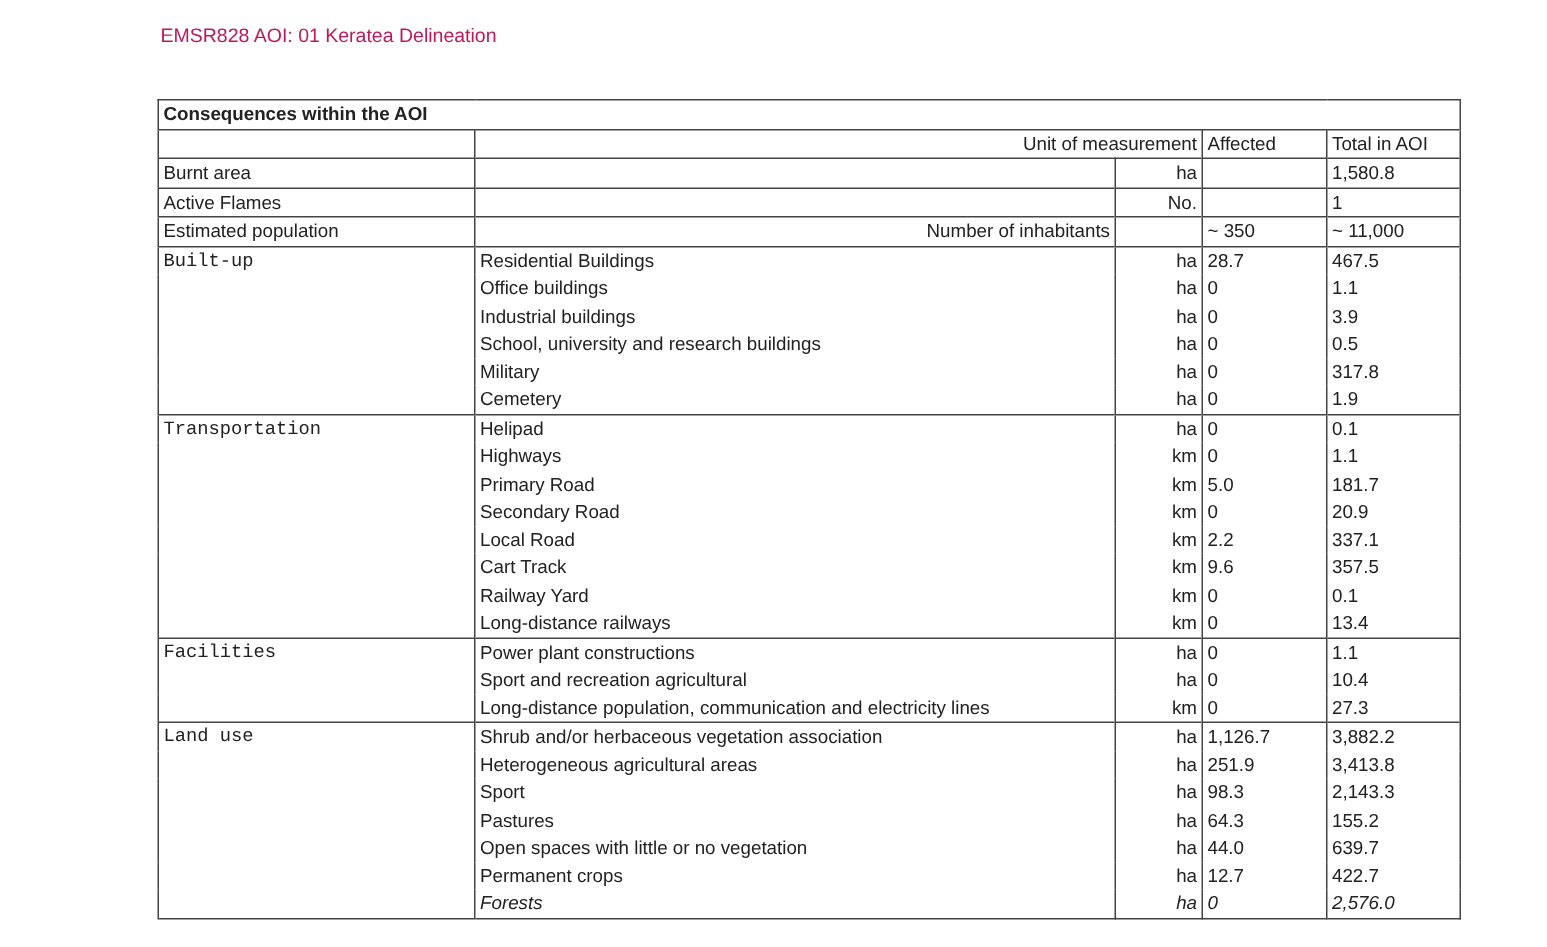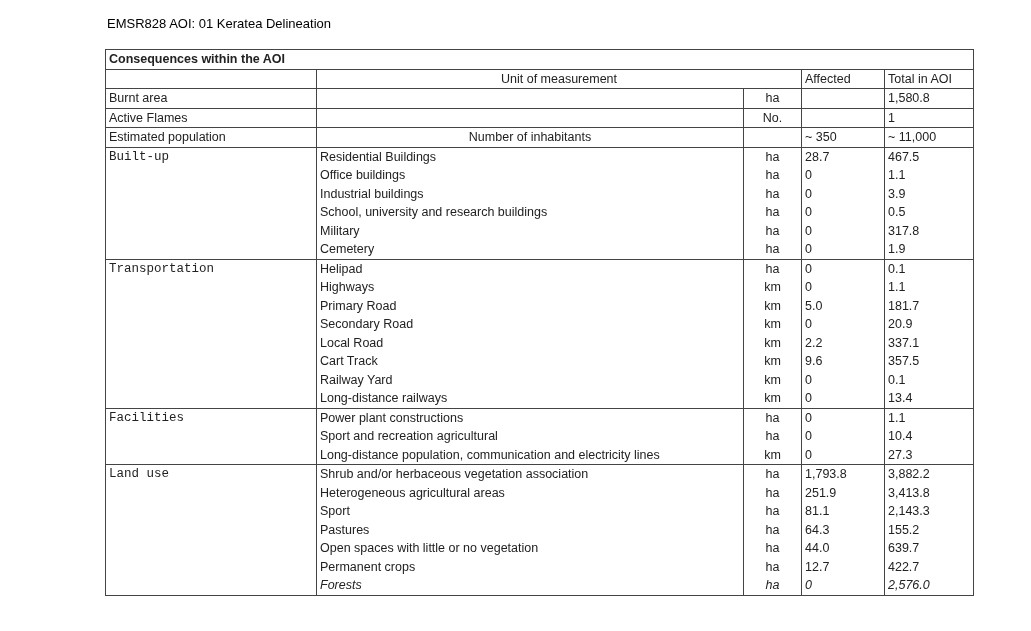--- a/index.html
+++ b/index.html
@@ -1,31 +1,31 @@
 <!DOCTYPE html>
 <html><head>
 <meta charset="utf-8">
 <style>
   html, body { margin:0; padding:0; background:#fff; }
   body { width:1031px; height:631px; position:relative; overflow:hidden;
          font-family:"Liberation Sans", sans-serif; color:#222; }
-  .doc-title { position:absolute; left:107px; top:16px; font-size:13px; color:#000000; }
-  table.cons { position:absolute; left:105px; top:49px; width:868px;
+  .doc-title { position:absolute; left:107px; top:16px; font-size:13px; color:#be185d; }
+  table.cons { position:absolute; left:105px; top:66px; width:868px;
                border-collapse:collapse; font-size:12.5px; table-layout:fixed; }
   table.cons td { padding:0 3px; height:18.5px; line-height:18.5px; white-space:nowrap;
                   overflow:hidden; border-left:1.5px solid #444; border-right:1.5px solid #444; }
   table.cons col.c1 { width:211px; }
   table.cons col.c2 { width:427px; }
   table.cons col.c3 { width:58px; }
   table.cons col.c4 { width:83px; }
   table.cons col.c5 { width:89px; }
   tr.bt td { border-top:1.5px solid #444; }
   tr.last td { border-bottom:1.5px solid #444;font-style:italic; }
   td.title { font-weight:bold; font-size:12.5px; }
-  .r { text-align:center; }
+  .r { text-align:right; }
   .c { text-align:left; }
   td.cat { vertical-align:top;font-family:Liberation Mono, monospace; }
   table.cons { border:1.5px solid #444; }
 </style>
 </head>
 <body>
 
 <div class="doc-title">EMSR828 AOI: 01 Keratea Delineation</div>
 
 <table class="cons">
@@ -169,33 +169,33 @@
       <tr>
         <td>Long-distance population, communication and electricity lines</td>
         <td class="r">km</td>
         <td class="c">0</td>
         <td class="c">27.3</td>
       </tr>
       <tr class="bt">
         <td class="cat" rowspan="7">Land use</td>
         <td>Shrub and/or herbaceous vegetation association</td>
         <td class="r">ha</td>
-        <td class="c">1,793.8</td>
+        <td class="c">1,126.7</td>
         <td class="c">3,882.2</td>
       </tr>
       <tr>
         <td>Heterogeneous agricultural areas</td>
         <td class="r">ha</td>
         <td class="c">251.9</td>
         <td class="c">3,413.8</td>
       </tr>
       <tr>
         <td>Sport</td>
         <td class="r">ha</td>
-        <td class="c">81.1</td>
+        <td class="c">98.3</td>
         <td class="c">2,143.3</td>
       </tr>
       <tr>
         <td>Pastures</td>
         <td class="r">ha</td>
         <td class="c">64.3</td>
         <td class="c">155.2</td>
       </tr>
       <tr>
         <td>Open spaces with little or no vegetation</td>

